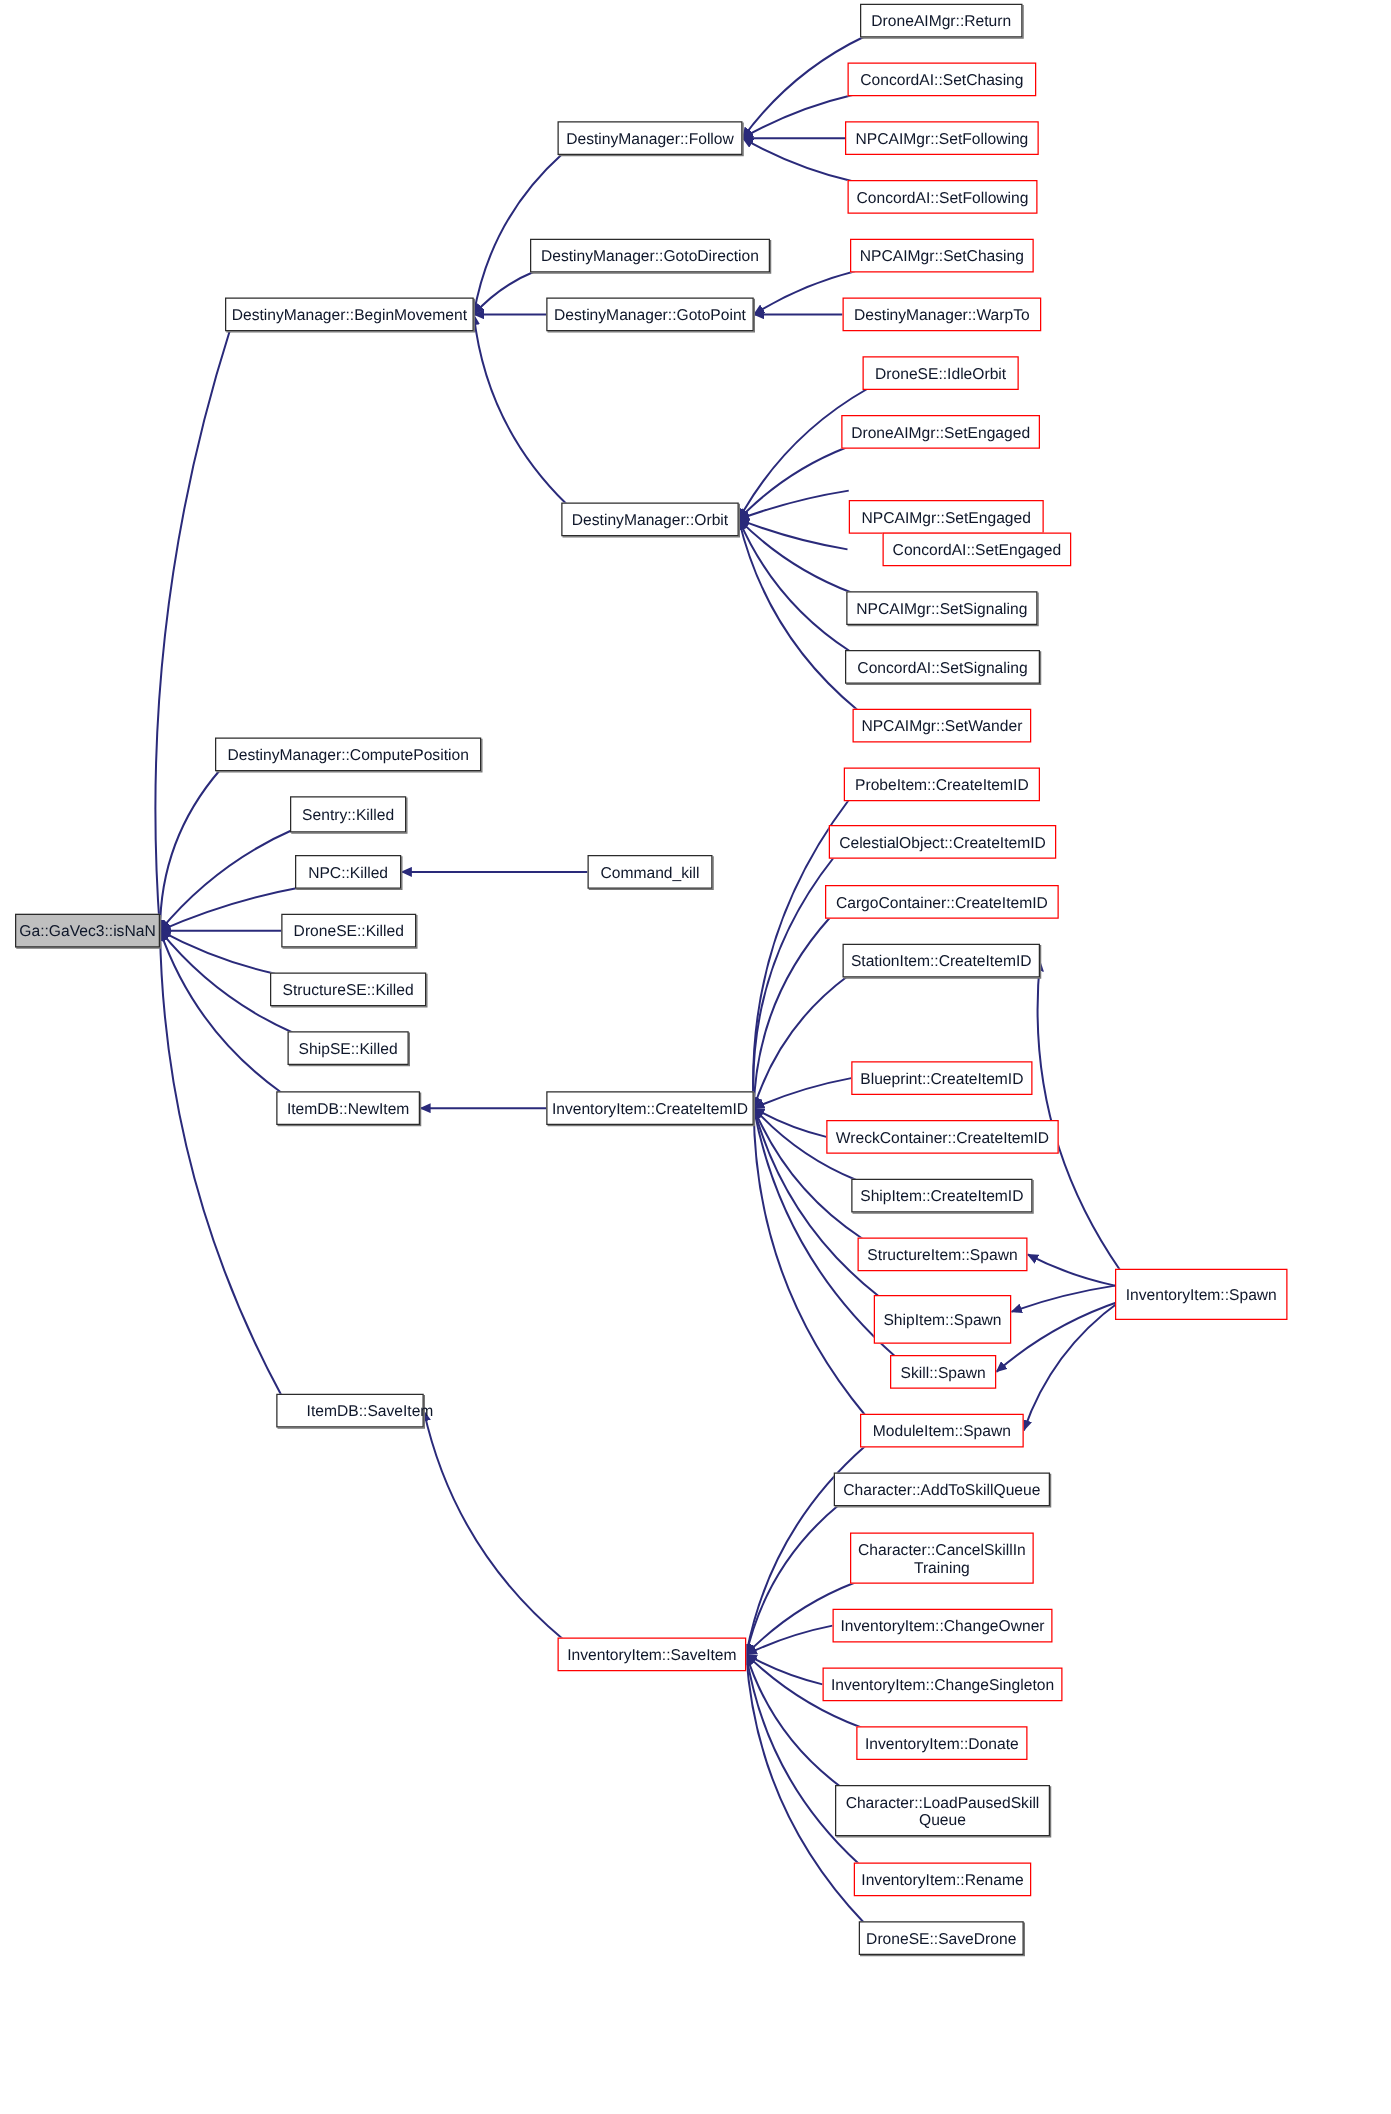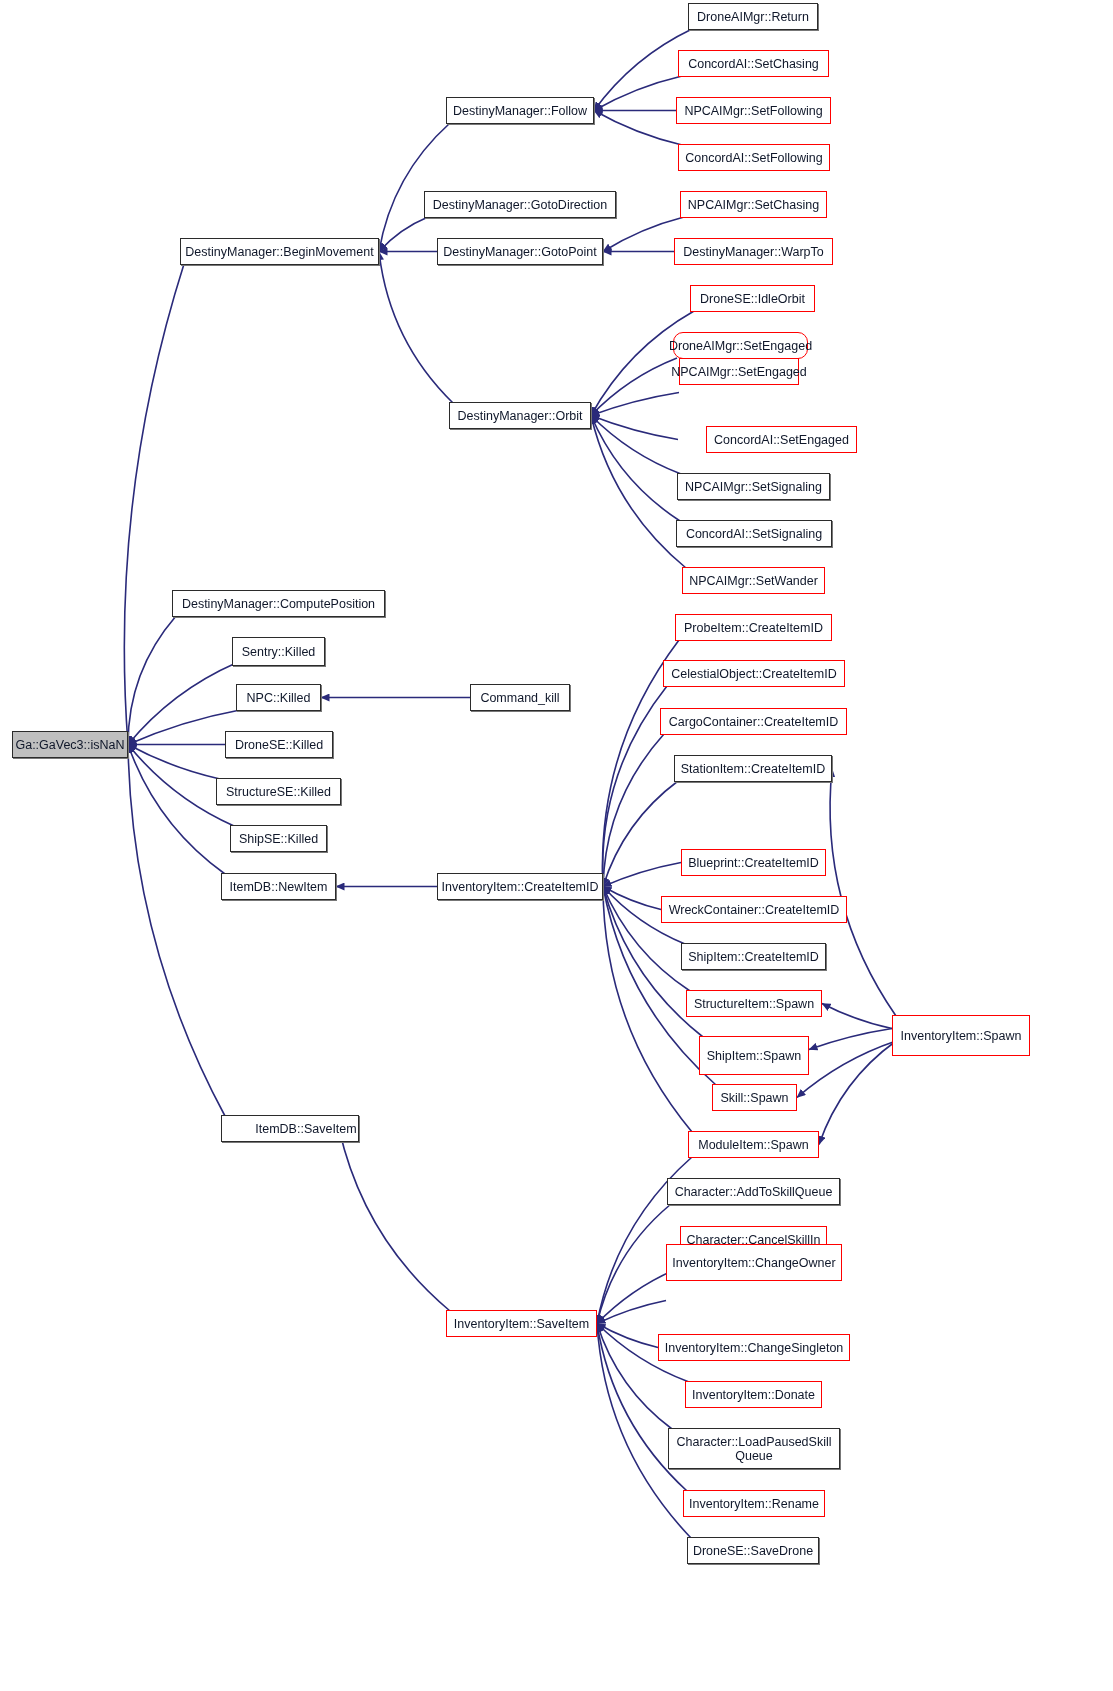--- a/index.html
+++ b/index.html
@@ -99,22 +99,22 @@
       <div class="node black" style="left: 688px; top: 3px; width: 130px; height: 27px;"><span>DroneAIMgr::Return</span></div>
       <div class="node red" style="left: 678px; top: 50px; width: 151px; height: 27px;"><span>ConcordAI::SetChasing</span></div>
       <div class="node red" style="left: 676px; top: 97px; width: 155px; height: 27px;"><span>NPCAIMgr::SetFollowing</span></div>
       <div class="node red" style="left: 678px; top: 144px; width: 152px; height: 27px;"><span>ConcordAI::SetFollowing</span></div>
       <div class="node black" style="left: 424px; top: 191px; width: 192px; height: 27px;"><span>DestinyManager::GotoDirection</span></div>
       <div class="node black" style="left: 437px; top: 238px; width: 166px; height: 27px;"><span>DestinyManager::GotoPoint</span></div>
       <div class="node red" style="left: 680px; top: 191px; width: 147px; height: 27px;"><span>NPCAIMgr::SetChasing</span></div>
       <div class="node red" style="left: 674px; top: 238px; width: 159px; height: 27px;"><span>DestinyManager::WarpTo</span></div>
       <div class="node black" style="left: 449px; top: 402px; width: 142px; height: 27px;"><span>DestinyManager::Orbit</span></div>
       <div class="node red" style="left: 690px; top: 285px; width: 125px; height: 27px;"><span>DroneSE::IdleOrbit</span></div>
-      <div class="node red" style="left: 673px; top: 332px; width: 135px; height: 27px; border-radius: 10px;"><span>DroneAIMgr::SetEngaged</span></div>
-      <div class="node red" style="left: 679px; top: 358px; width: 120px; height: 27px;"><span>NPCAIMgr::SetEngaged</span></div>
+      <div class="node red" style="left: 673px; top: 332px; width: 159px; height: 27px;"><span>DroneAIMgr::SetEngaged</span></div>
+      <div class="node red" style="left: 679px; top: 400px; width: 156px; height: 27px;"><span>NPCAIMgr::SetEngaged</span></div>
       <div class="node red" style="left: 678px; top: 426px; width: 151px; height: 27px; margin-left: 28px;"><span>ConcordAI::SetEngaged</span></div>
       <div class="node black" style="left: 677px; top: 473px; width: 153px; height: 27px;"><span>NPCAIMgr::SetSignaling</span></div>
       <div class="node black" style="left: 676px; top: 520px; width: 156px; height: 27px;"><span>ConcordAI::SetSignaling</span></div>
       <div class="node red" style="left: 682px; top: 567px; width: 143px; height: 27px;"><span>NPCAIMgr::SetWander</span></div>
       <div class="node black" style="left: 172px; top: 590px; width: 213px; height: 27px;"><span>DestinyManager::ComputePosition</span></div>
       <div class="node black" style="left: 232px; top: 637px; width: 93px; height: 29px;"><span>Sentry::Killed</span></div>
       <div class="node black" style="left: 236px; top: 684px; width: 85px; height: 27px;"><span>NPC::Killed</span></div>
       <div class="node black" style="left: 470px; top: 684px; width: 100px; height: 27px;"><span>Command_kill</span></div>
       <div class="node black" style="left: 225px; top: 731px; width: 108px; height: 27px;"><span>DroneSE::Killed</span></div>
       <div class="node black" style="left: 216px; top: 778px; width: 125px; height: 27px;"><span>StructureSE::Killed</span></div>
@@ -129,23 +129,23 @@
       <div class="node red" style="left: 661px; top: 896px; width: 186px; height: 27px;"><span>WreckContainer::CreateItemID</span></div>
       <div class="node black" style="left: 681px; top: 943px; width: 145px; height: 27px;"><span>ShipItem::CreateItemID</span></div>
       <div class="node red" style="left: 686px; top: 990px; width: 136px; height: 27px;"><span>StructureItem::Spawn</span></div>
       <div class="node red" style="left: 699px; top: 1036px; width: 110px; height: 39px;"><span>ShipItem::Spawn</span></div>
       <div class="node red" style="left: 712px; top: 1084px; width: 85px; height: 27px;"><span>Skill::Spawn</span></div>
       <div class="node red" style="left: 688px; top: 1131px; width: 131px; height: 27px;"><span>ModuleItem::Spawn</span></div>
       <div class="node red" style="left: 892px; top: 1015px; width: 138px; height: 41px;"><span>InventoryItem::Spawn</span></div>
       <div class="node black" style="left: 667px; top: 1178px; width: 173px; height: 27px;"><span>Character::AddToSkillQueue</span></div>
       <div class="node red" style="left: 680px; top: 1226px; width: 147px; height: 41px;"><span>Character::CancelSkillIn
 Training</span></div>
-      <div class="node red" style="left: 666px; top: 1244px; width: 176px; height: 37px;"><span>InventoryItem::ChangeOwner</span></div>
+      <div class="node red" style="left: 666px; top: 1287px; width: 176px; height: 27px;"><span>InventoryItem::ChangeOwner</span></div>
       <div class="node red" style="left: 658px; top: 1334px; width: 192px; height: 27px;"><span>InventoryItem::ChangeSingleton</span></div>
       <div class="node red" style="left: 685px; top: 1381px; width: 137px; height: 27px;"><span>InventoryItem::Donate</span></div>
       <div class="node black" style="left: 668px; top: 1428px; width: 172px; height: 41px;"><span>Character::LoadPausedSkill
 Queue</span></div>
       <div class="node red" style="left: 683px; top: 1490px; width: 142px; height: 27px;"><span>InventoryItem::Rename</span></div>
       <div class="node black" style="left: 687px; top: 1537px; width: 132px; height: 27px;"><span>DroneSE::SaveDrone</span></div>
       <div class="node red" style="left: 446px; top: 1310px; width: 151px; height: 27px;"><span>InventoryItem::SaveItem</span></div>
-      <div class="node black" style="left: 221px; top: 1115px; width: 138px; height: 27px; padding-left: 32px;"><span>ItemDB::SaveItem</span></div>
+      <div class="node black" style="left: 221px; top: 1115px; width: 118px; height: 27px; padding-left: 32px;"><span>ItemDB::SaveItem</span></div>
     </div>
 </div>
 
 </body></html>

